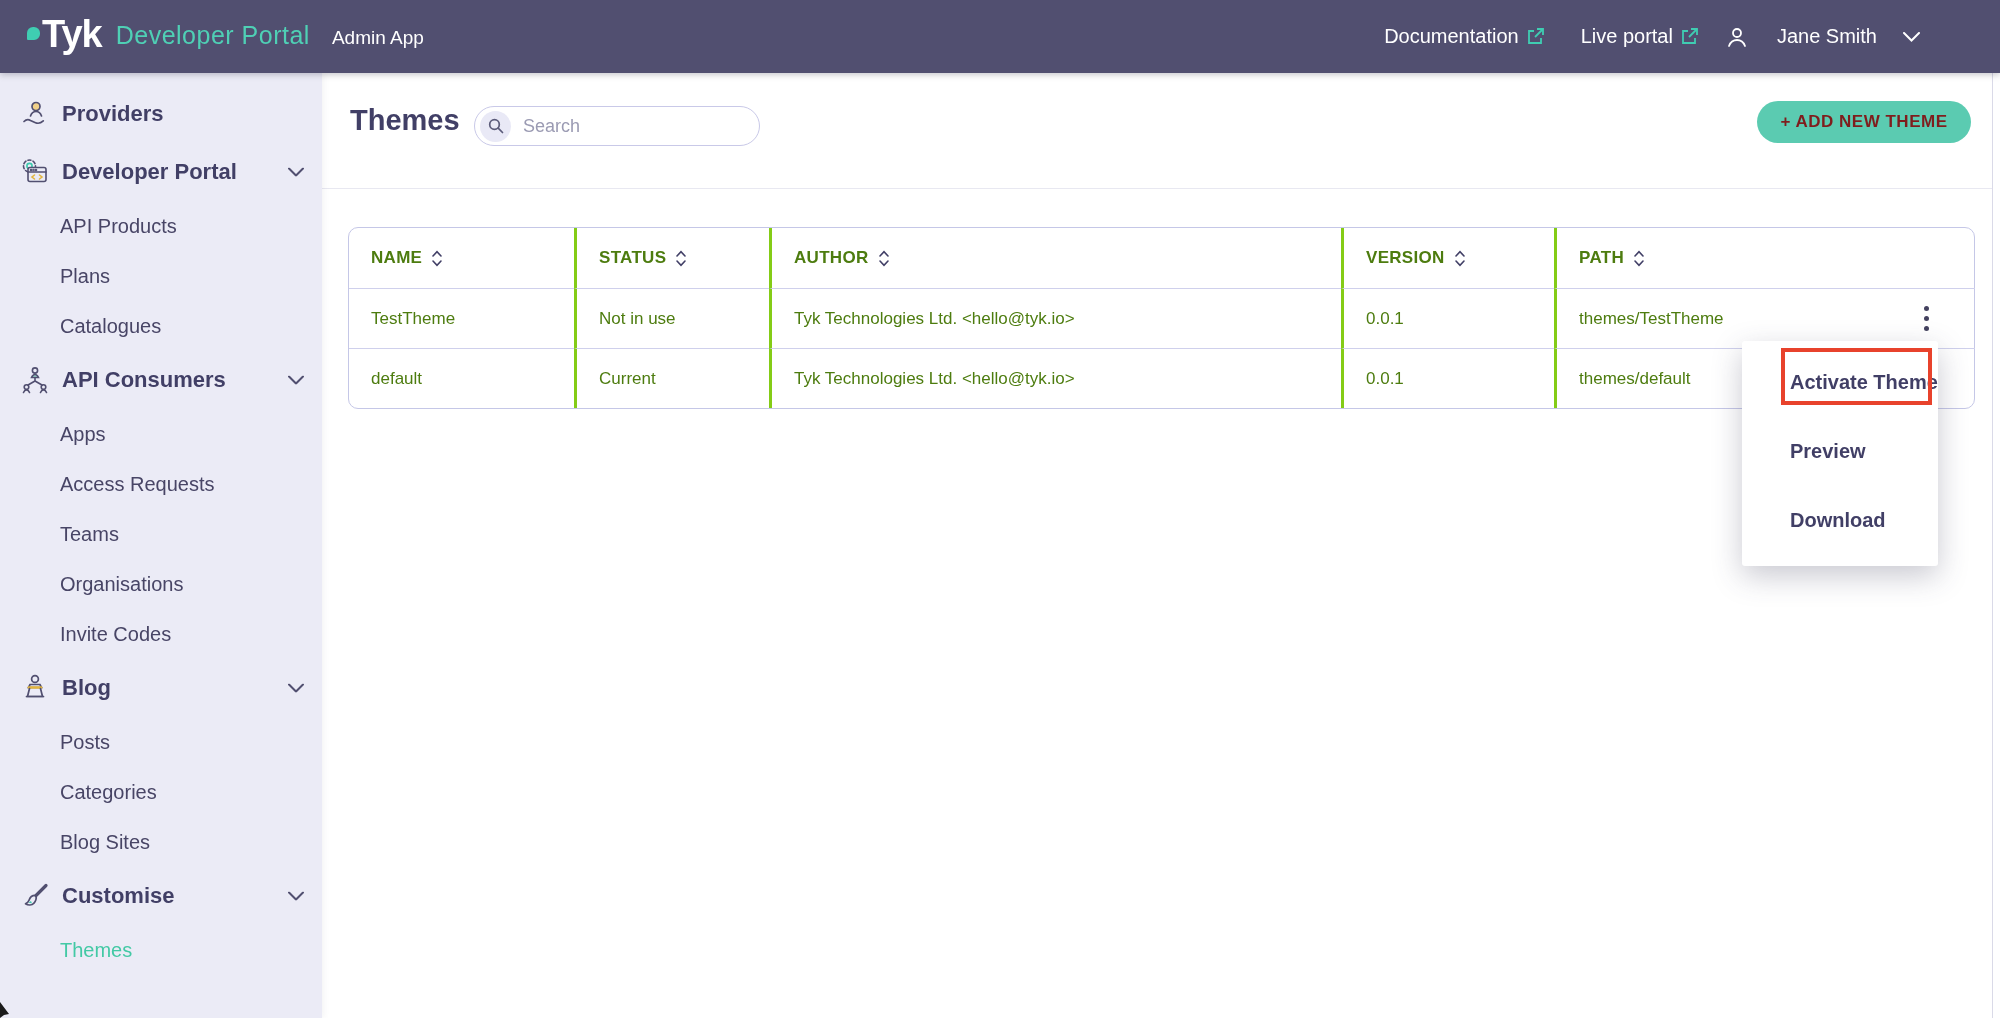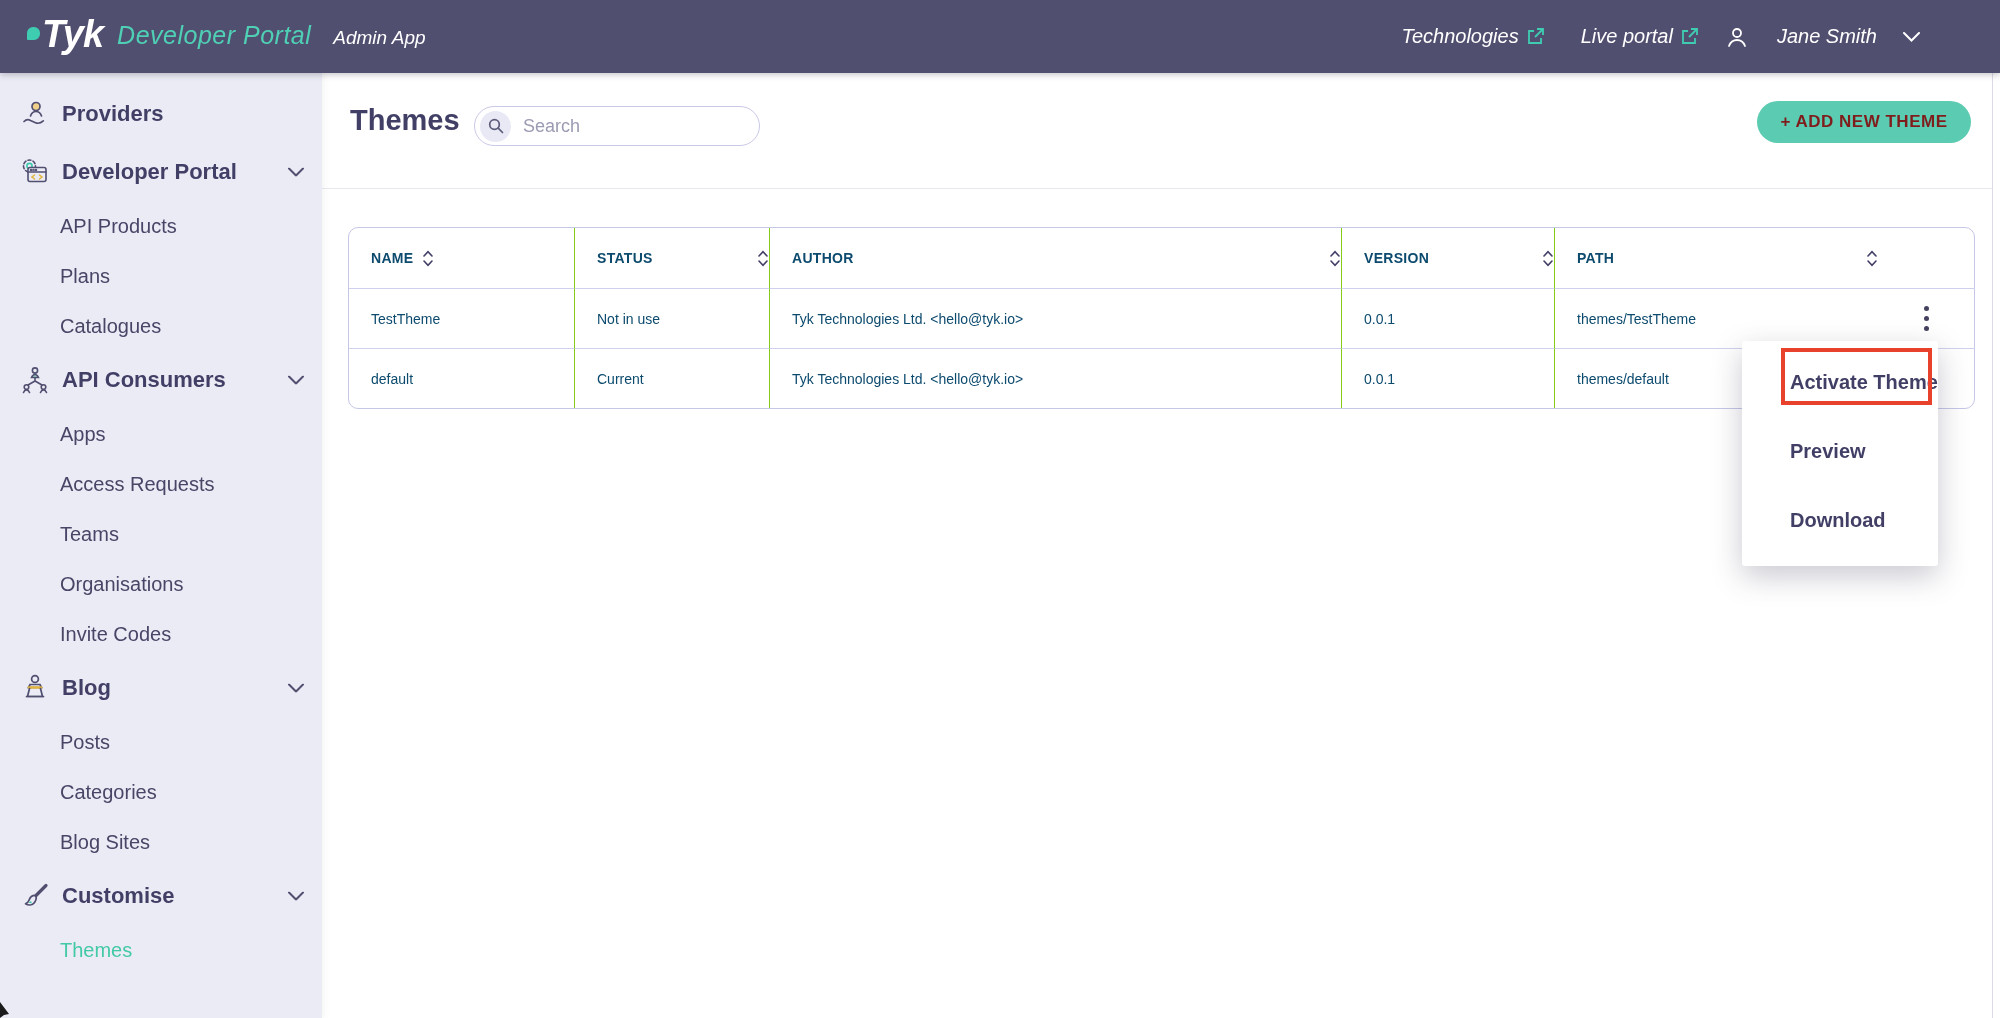--- a/index.html
+++ b/index.html
@@ -7,21 +7,20 @@
   body {
     position:relative; overflow:hidden; background:#fff;
     font-family:"Liberation Sans", sans-serif; color:#413f66;
   }
 
   
   .topbar {
     position:absolute; left:0; top:0; width:2000px; height:73px;
     background:#514f70; display:flex; align-items:center; z-index:30;
     box-shadow:0 2px 6px rgba(40,40,60,.25);
-    font-style:italic;
   }
   .logo-wrap { display:flex; align-items:flex-end; margin-left:27px; }
   .logo-leaf { width:13px; height:13px; background:#3fcdb2; border-radius:6px 6px 6px 1px; margin-bottom:19px; }
   .logo-text { color:#fff; font-size:38px; font-weight:bold; letter-spacing:-1px; line-height:1; margin-left:2px; margin-bottom:6px;}
   .logo-product { color:#4fd0b5; font-size:25px; font-weight:400; letter-spacing:.5px; margin-left:14px; margin-bottom:9px;}
   .app-label { color:#fff; font-size:19px; font-weight:500; margin-left:22px; margin-bottom:10px;}
   .topbar-right { position:absolute; right:80px; top:0; height:73px; display:flex; align-items:center; }
   .top-link { display:flex; align-items:center; color:#fff; font-size:20px; cursor:pointer; }
   .top-link svg { margin-left:7px; }
   .gap34 { width:36px; } .gap24 { width:26px; }
@@ -62,22 +61,22 @@
   }
   .header-divider { position:absolute; left:322px; top:188px; width:1670px; height:1px; background:#e8e8f1; }
 
   
   .theme-table {
     position:absolute; left:348px; top:227px; width:1627px;
     display:grid; grid-template-columns:225px 195px 572px 213px 324px 97px;
     grid-auto-rows:60px;
     border:1px solid #c5c7e7; border-radius:10px; background:#fff; z-index:5;
   }
-  .cell { display:flex; align-items:center; padding-left:22px; font-size:14px; color:#0c4a6e; overflow:hidden; white-space:nowrap; }
-  .cell.bl { border-left:1px solid #84cc16;justify-content:space-between; }
+  .cell { display:flex; align-items:center; padding-left:22px; font-size:17px; color:#4d7c0f; overflow:hidden; white-space:nowrap; }
+  .cell.bl { border-left:3px solid #84cc16; }
   .cell.bt { border-top:1px solid #cfd0ec; }
   .th { font-weight:bold; letter-spacing:.3px; cursor:pointer; }
   .th .sort { margin-left:9px; display:inline-flex; }
   .cell.actions { justify-content:center; padding-left:0; }
   .kebab { display:flex; flex-direction:column; gap:5px; cursor:pointer; padding:6px 10px; }
   .kebab span { width:5px; height:5px; border-radius:50%; background:#44425f; }
 
   
   .ctx-menu {
     position:absolute; left:1742px; top:341px; width:196px; background:#fff;
@@ -99,21 +98,21 @@
 
 <div class="topbar">
   <div class="logo-wrap">
     <div class="logo-leaf"></div>
     <div class="logo-text">Tyk</div>
     <div class="logo-product">Developer Portal</div>
     <div class="app-label">Admin App</div>
   </div>
   <div class="topbar-right">
     <div class="top-link">
-      <span>Technologies</span>
+      <span>Documentation</span>
       <svg width="19" height="19" viewBox="0 0 19 19" fill="none" stroke="#3fcdb2" stroke-width="1.8">
         <path d="M8 4H3v12h12v-5"></path>
           <path d="M11 2h6v6"></path>
           <path d="M17 2l-8 8"></path>
       </svg>
     </div>
     <div class="gap34"></div>
     <div class="top-link">
       <span>Live portal</span>
       <svg width="19" height="19" viewBox="0 0 19 19" fill="none" stroke="#3fcdb2" stroke-width="1.8">

